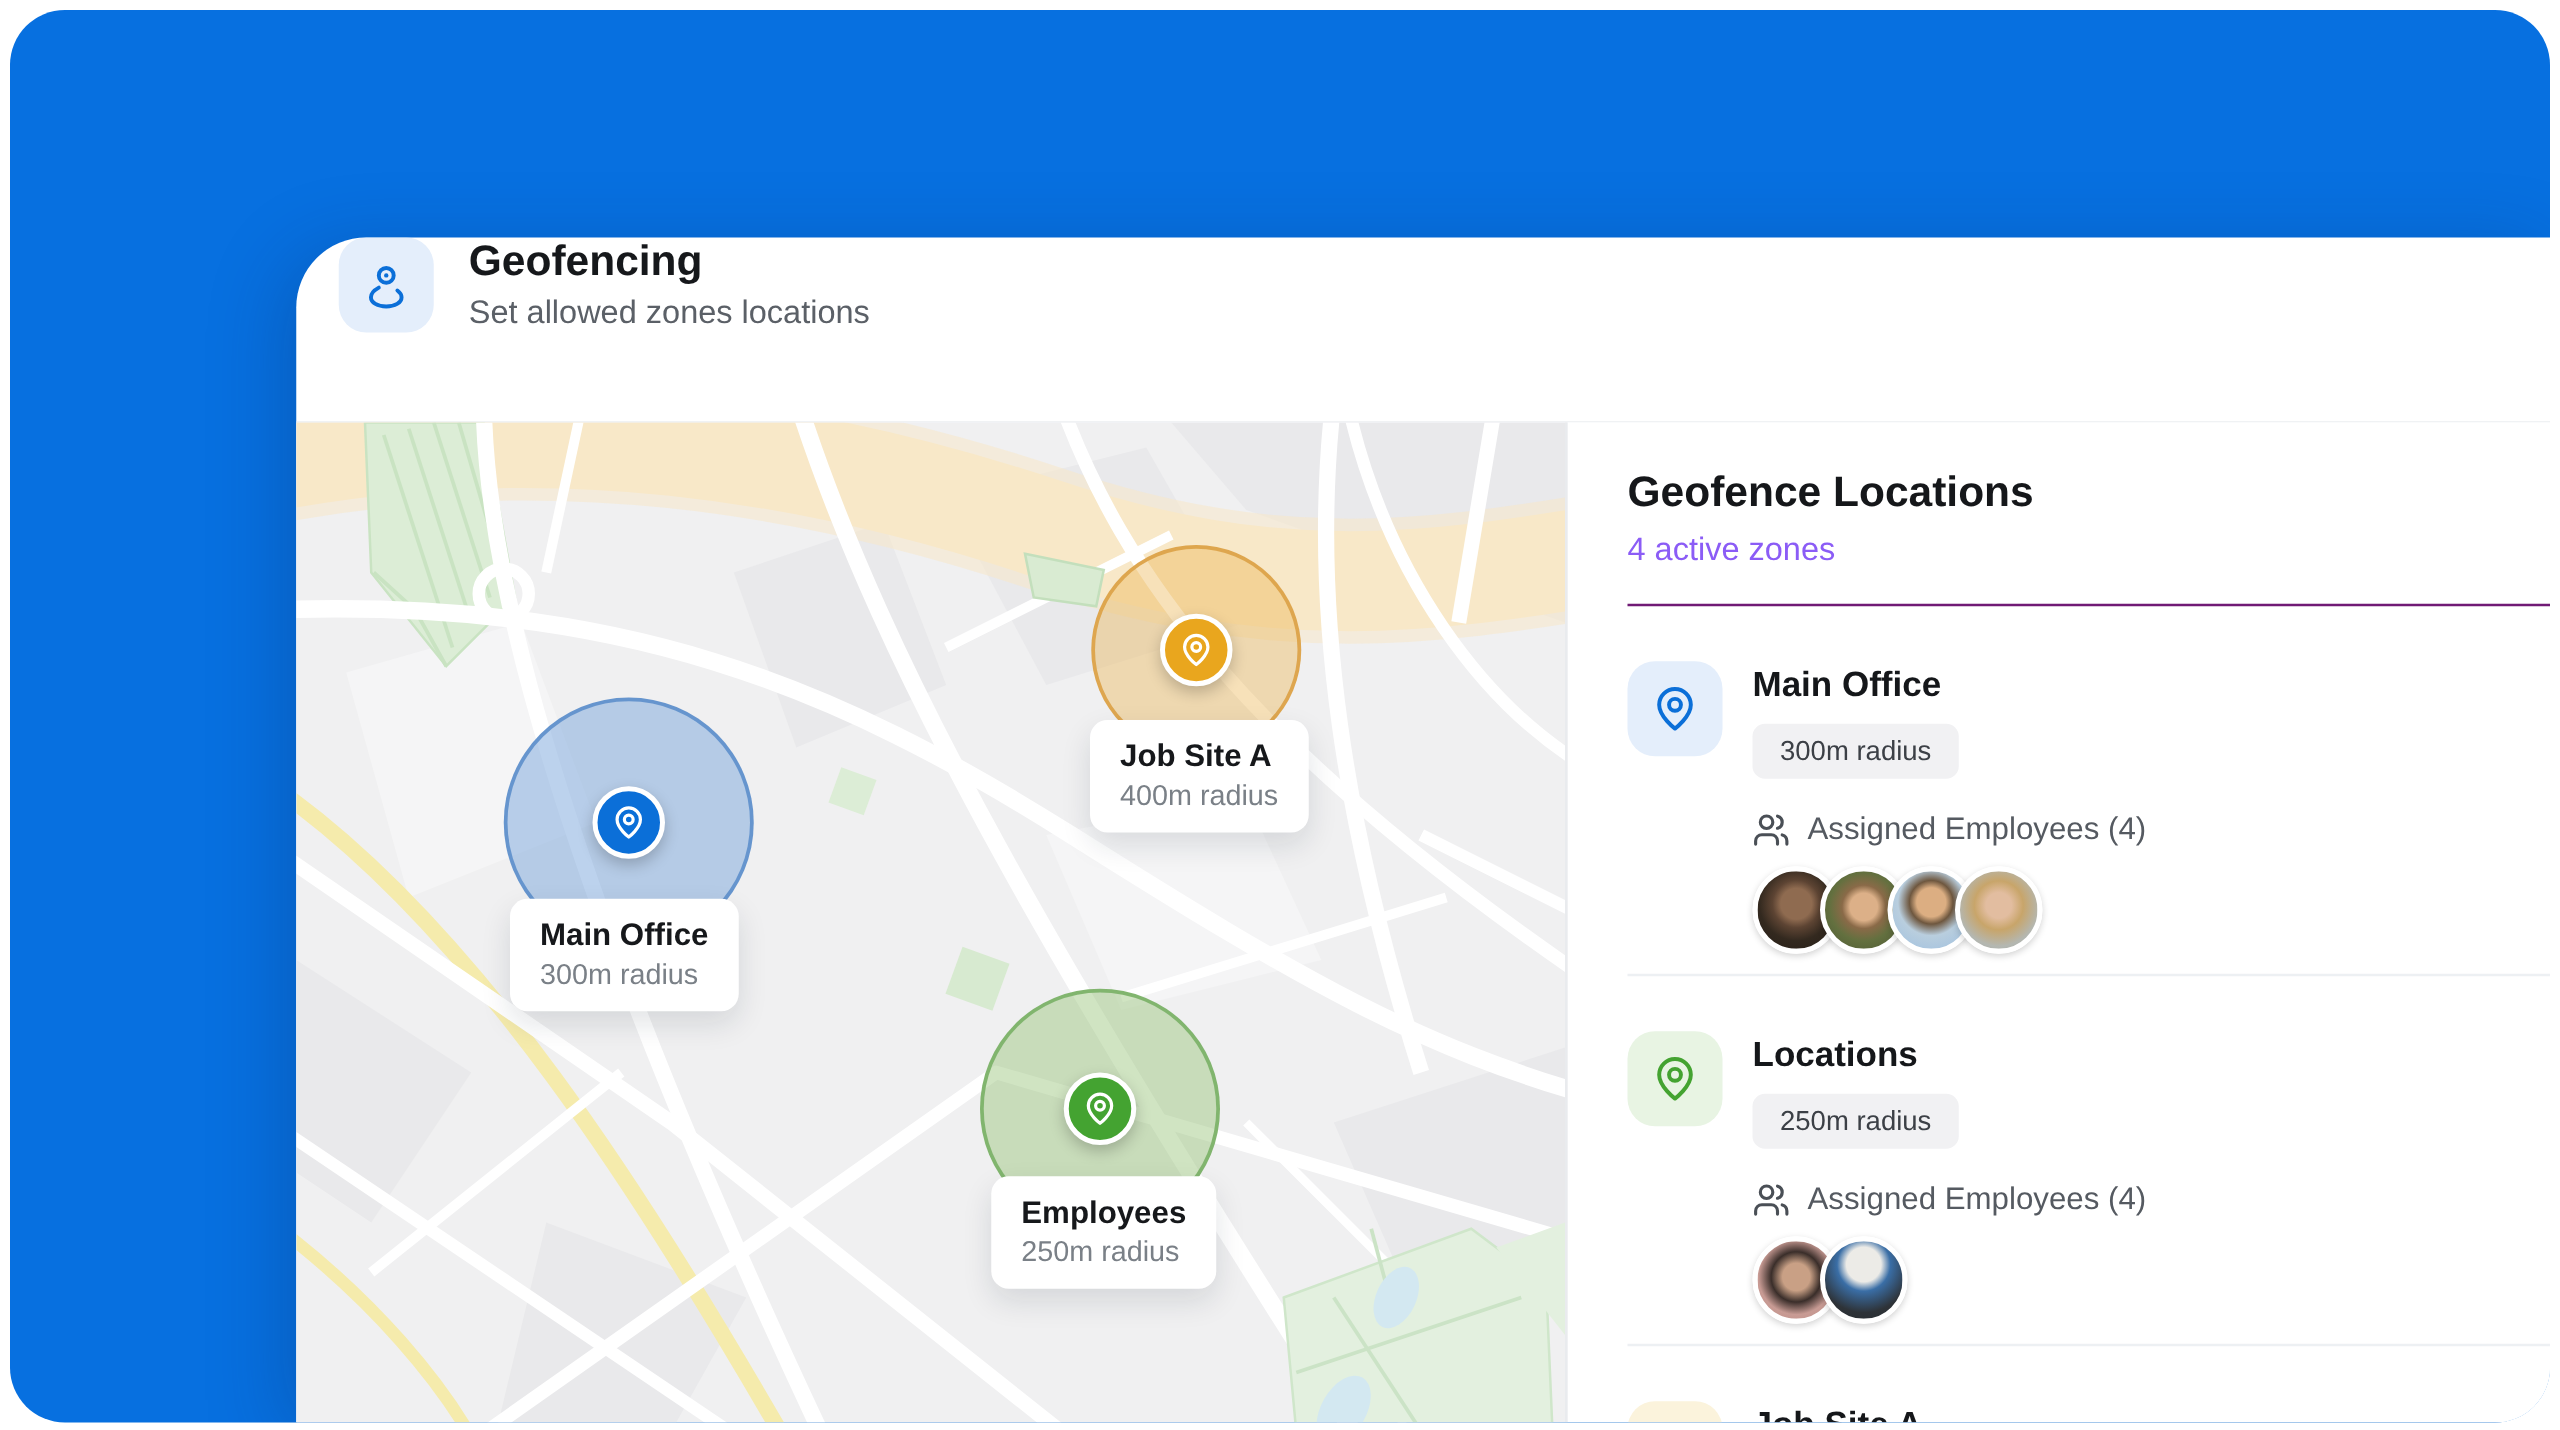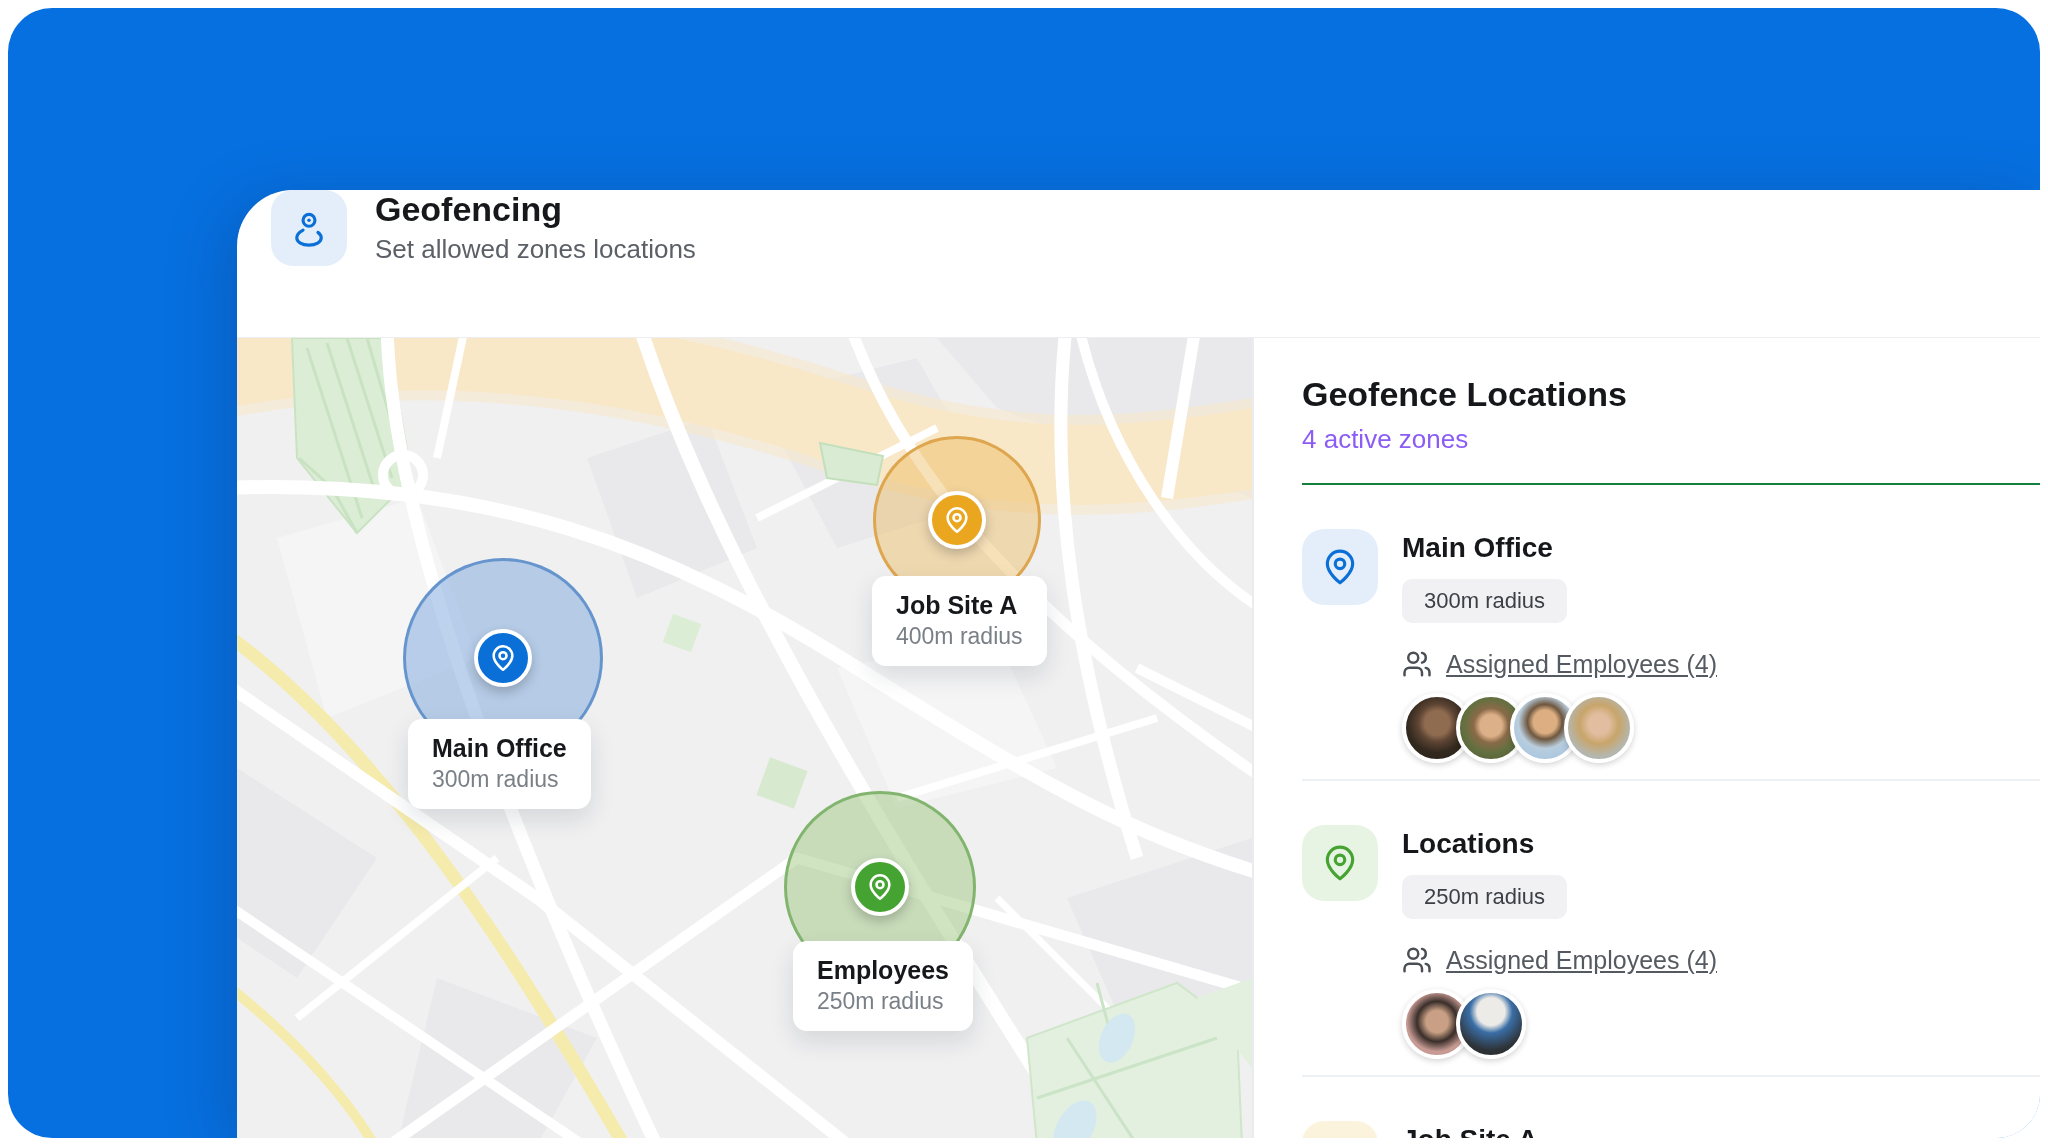--- a/index.html
+++ b/index.html
@@ -47,39 +47,39 @@
   .zone-marker.orange{background:#E9A61E;}
   .zone-marker.green{background:#44A331;}
   .zone-label{
     position:absolute;background:#ffffff;border-radius:14px;padding:14px 24px 16px;
     box-shadow:0 10px 24px rgba(20,30,50,.12);white-space:nowrap;
   }
   .zone-label .zl-title{font-size:25px;font-weight:700;color:#16181B;line-height:30px;}
   .zone-label .zl-sub{font-size:23px;color:#7A8087;margin-top:3px;}
   
   .panel{flex:1;background:#ffffff;padding-left:48px;overflow:hidden;}
-  .panel-head{padding-top:36px;padding-bottom:28px;border-bottom:2px solid #15803d;}
+  .panel-head{padding-top:36px;padding-bottom:28px;border-bottom:2px solid #701a75;}
   .panel-title{font-size:34px;font-weight:700;color:#15171A;line-height:40px;}
   .panel-sub{font-size:26px;color:#8b5cf6;margin-top:10px;}
   .loc-item{display:flex;gap:24px;padding:44px 0 16px;border-bottom:2px solid #EDF0F3;}
   .loc-item:last-child{border-bottom:none;}
   .loc-iconbox{
     width:76px;height:76px;border-radius:22px;flex:0 0 auto;
     display:flex;align-items:center;justify-content:center;
   }
   .theme-blue  .loc-iconbox{background:#E4EEFB;color:#0B6FD8;}
   .theme-green .loc-iconbox{background:#E8F4E3;color:#44A331;}
   .theme-amber .loc-iconbox{background:#FBF3DC;color:#E9A61E;}
   .loc-main{display:flex;flex-direction:column;}
   .loc-name{font-size:28px;font-weight:700;color:#15171A;line-height:34px;margin-top:2px;}
   .loc-pill{
     display:inline-block;align-self:flex-start;margin-top:14px;background:#F1F1F3;border-radius:10px;
     padding:9px 22px;font-size:22px;color:#3C4046;min-height:26px;min-width:80px;
   }
-  .loc-emps{display:flex;align-items:center;gap:14px;margin-top:26px;color:#555A61;text-decoration:underline;}
+  .loc-emps{display:flex;gap:14px;margin-top:26px;color:#555A61;}
   .loc-emps .emp-text{font-size:25px;}
   .emp-icon{color:#4A4F56;display:flex;}
   .loc-avatars{display:flex;margin-top:14px;}
   .avatar{
     width:70px;height:70px;border-radius:50%;box-sizing:border-box;border:4px solid #fff;
     box-shadow:0 2px 6px rgba(0,0,0,.18);flex:0 0 auto;
   }
   .avatar + .avatar{margin-left:-16px;}
   
   .avatar.a1{background:

